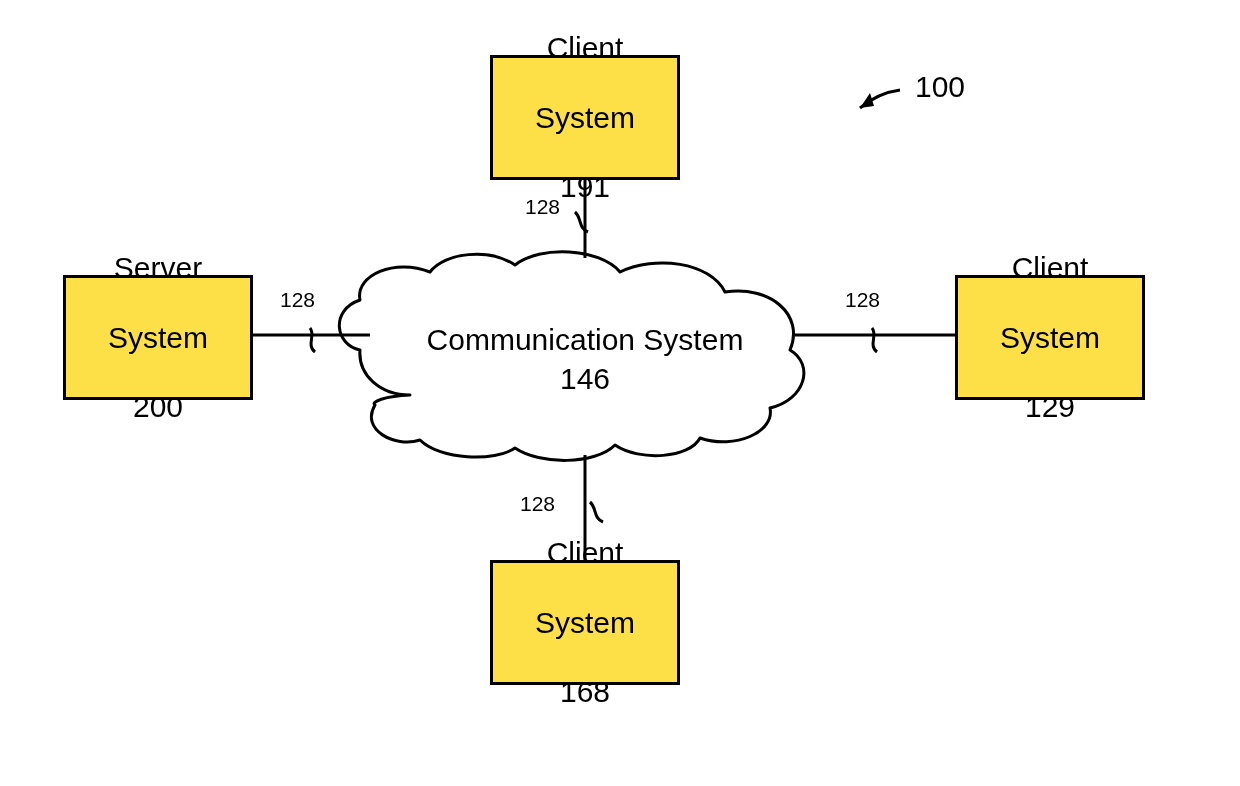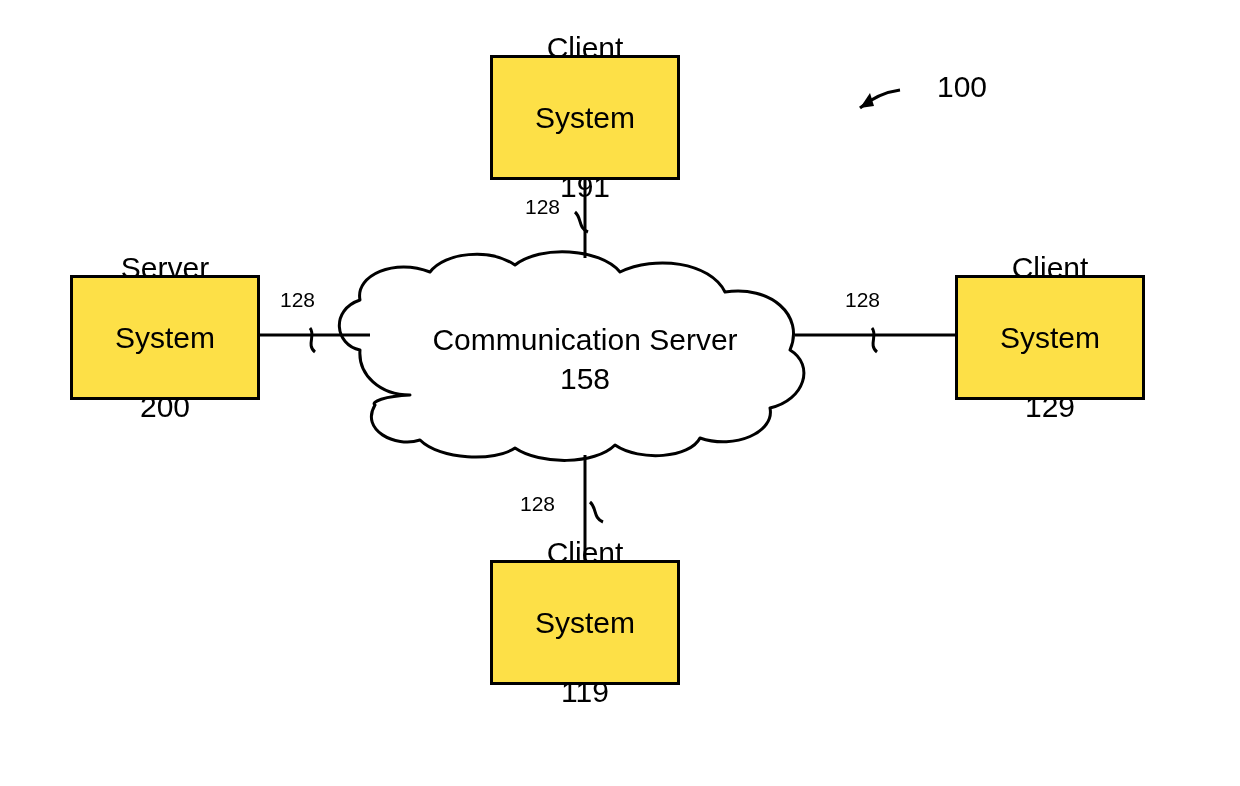--- a/index.html
+++ b/index.html
@@ -36,21 +36,20 @@
     line-height: 1.3;
     width: 360px;
   }
   .link-label {
     position: absolute;
     font-size: 21px;
   }
   .figure-label {
     position: absolute;
     font-size: 30px;
-    margin-left: 22px;
   }
   svg.overlay {
     position: absolute;
     left: 0; top: 0;
     width: 1240px;
     height: 786px;
     pointer-events: none;
   }
 </style>
 </head>
@@ -94,41 +93,41 @@
       <polygon points="860,108 874,106 870,93" fill="#000"></polygon>
     </g>
   </svg>
 
   <div class="node-box" style="left:490px; top:55px; width:190px; height:125px;">
     <span>Client</span>
     <span>System</span>
     <span>191</span>
   </div>
 
-  <div class="node-box" style="left:70px; top:275px; width:190px; height:125px;">
+  <div class="node-box" style="left:63px; top:275px; width:190px; height:125px;">
     <span>Server</span>
     <span>System</span>
     <span>200</span>
   </div>
 
   <div class="node-box" style="left:955px; top:275px; width:190px; height:125px;">
     <span>Client</span>
     <span>System</span>
     <span>129</span>
   </div>
 
   <div class="node-box" style="left:490px; top:560px; width:190px; height:125px;">
     <span>Client</span>
     <span>System</span>
-    <span>119</span>
+    <span>168</span>
   </div>
 
   <div class="cloud-label" style="left:405px; top:320px;">
-    <span>Communication Server</span><br>
-    <span>158</span>
+    <span>Communication System</span><br>
+    <span>146</span>
   </div>
 
   <div class="link-label" style="left:525px; top:195px;">128</div>
   <div class="link-label" style="left:280px; top:288px;">128</div>
   <div class="link-label" style="left:845px; top:288px;">128</div>
   <div class="link-label" style="left:520px; top:492px;">128</div>
 
   <div class="figure-label" style="left:915px; top:70px;">100</div>
 
 </div>

